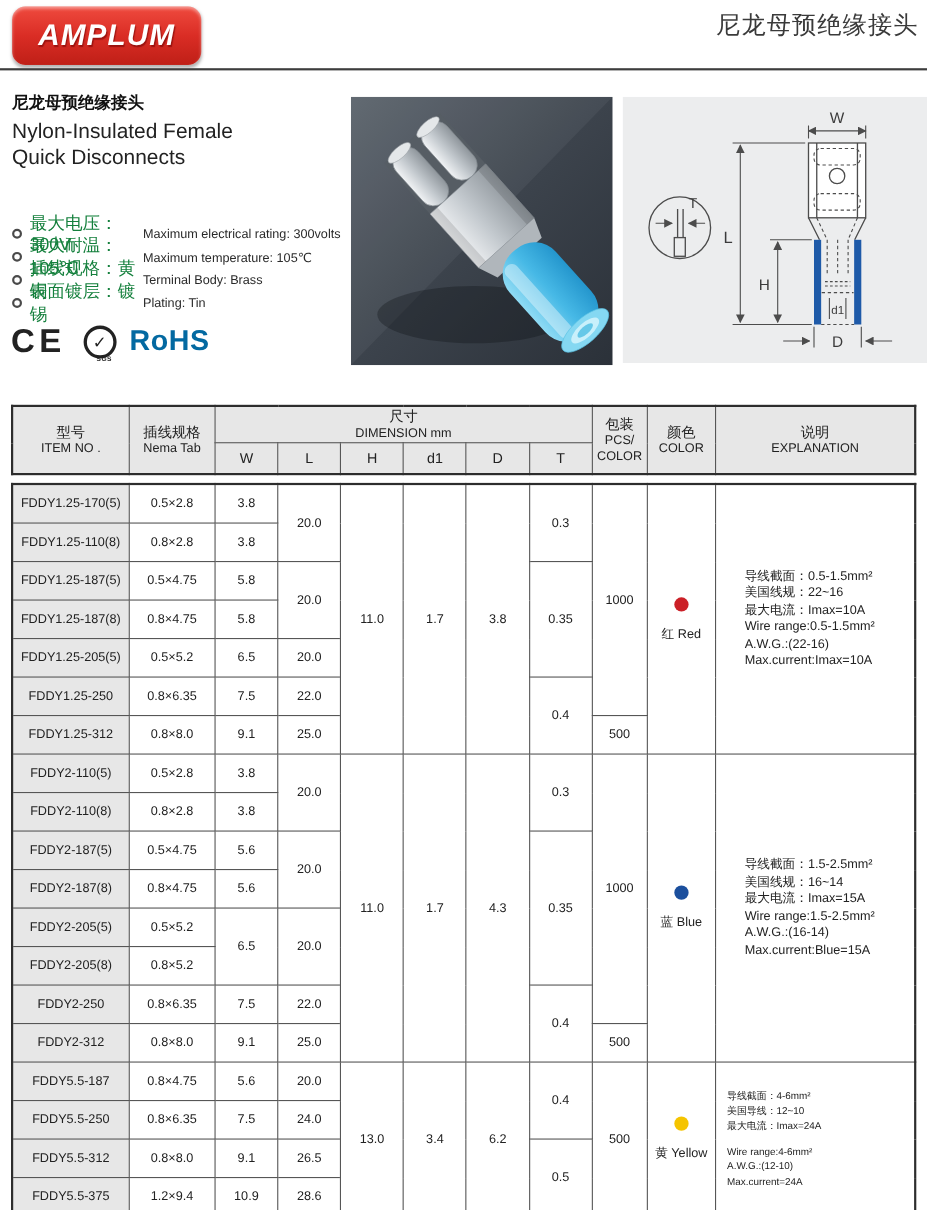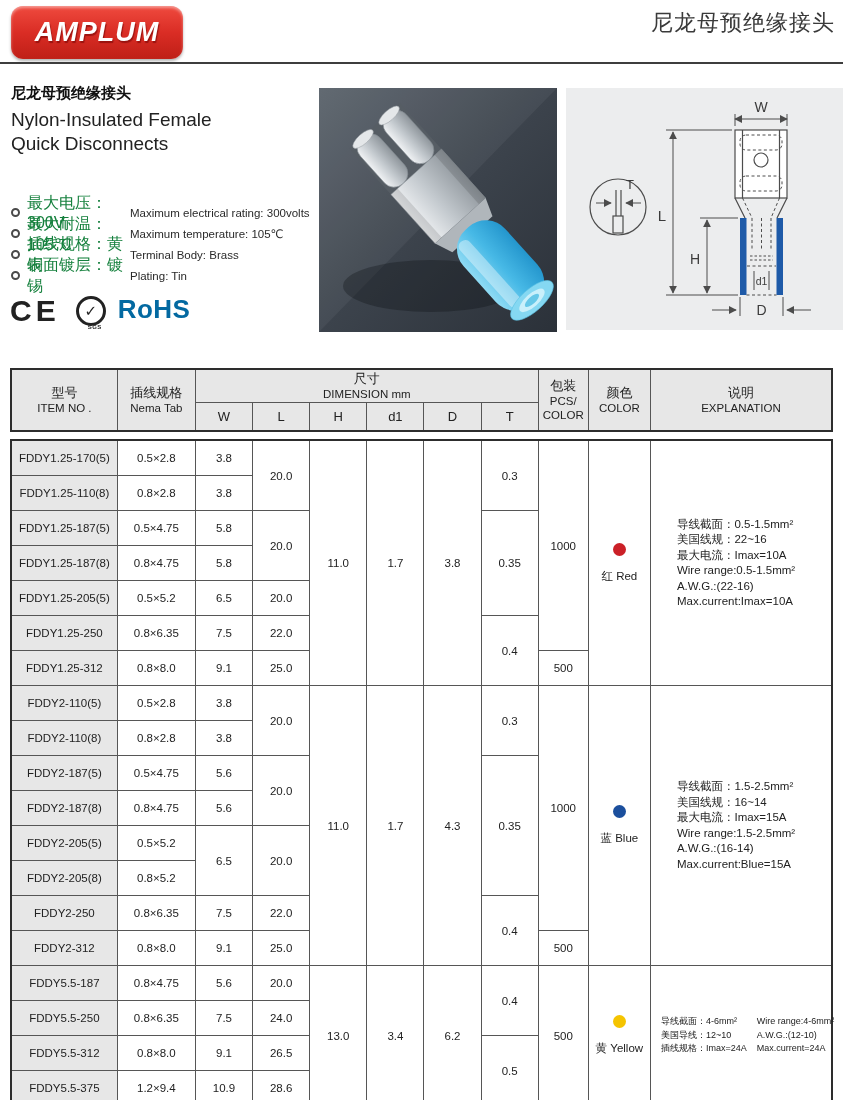--- a/index.html
+++ b/index.html
@@ -47,21 +47,21 @@
   .hdr .tr1 td { height:32px; }
   .hdr .tr2 td { height:27px; font-size:13px; }
   .line-cn { font-size:13px; line-height:15px;font-family:Liberation Mono, monospace; }
   .line-en { font-size:11.5px; line-height:14px; }
   .body-tbl { margin-top:7px; }
   .body-tbl td { height:34px; font-size:11.5px; }
   .c-item { background:#e7e7e7; }
   .c-expl { text-align:left; }
   .expl { padding-left:26px; }
   .expl div { font-size:11.5px; line-height:15.5px; white-space:nowrap; }
-  .expl3 { display:flex; gap:10px; padding-left:10px; }
+  .expl3 { display:flex; gap:10px; padding-left:10px;flex-direction:column; }
   .expl3 .col div { font-size:9px; line-height:13.5px; white-space:nowrap; }
   .dot { display:inline-block; width:13px; height:13px; border-radius:50%; vertical-align:middle; }
   .color-label { font-size:11.5px; margin-top:13px; }
 </style>
 </head>
 <body>
 
 <div class="page">
 
   <div class="logo">
@@ -426,21 +426,21 @@
         <td rowspan="4">500</td>
         <td rowspan="4">
           <span class="dot" style="background: rgb(245, 196, 0);"></span>
           <div class="color-label">黄 Yellow</div>
         </td>
         <td rowspan="4" class="c-expl">
           <div class="expl3">
             <div class="col">
               <div>导线截面：4-6mm²</div>
               <div>美国导线：12~10</div>
-              <div>插线规格：Imax=24A</div>
+              <div>最大电流：Imax=24A</div>
             </div>
             <div class="col">
               <div>Wire range:4-6mm²</div>
               <div>A.W.G.:(12-10)</div>
               <div>Max.current=24A</div>
             </div>
           </div>
         </td>
       </tr>
       <tr>

